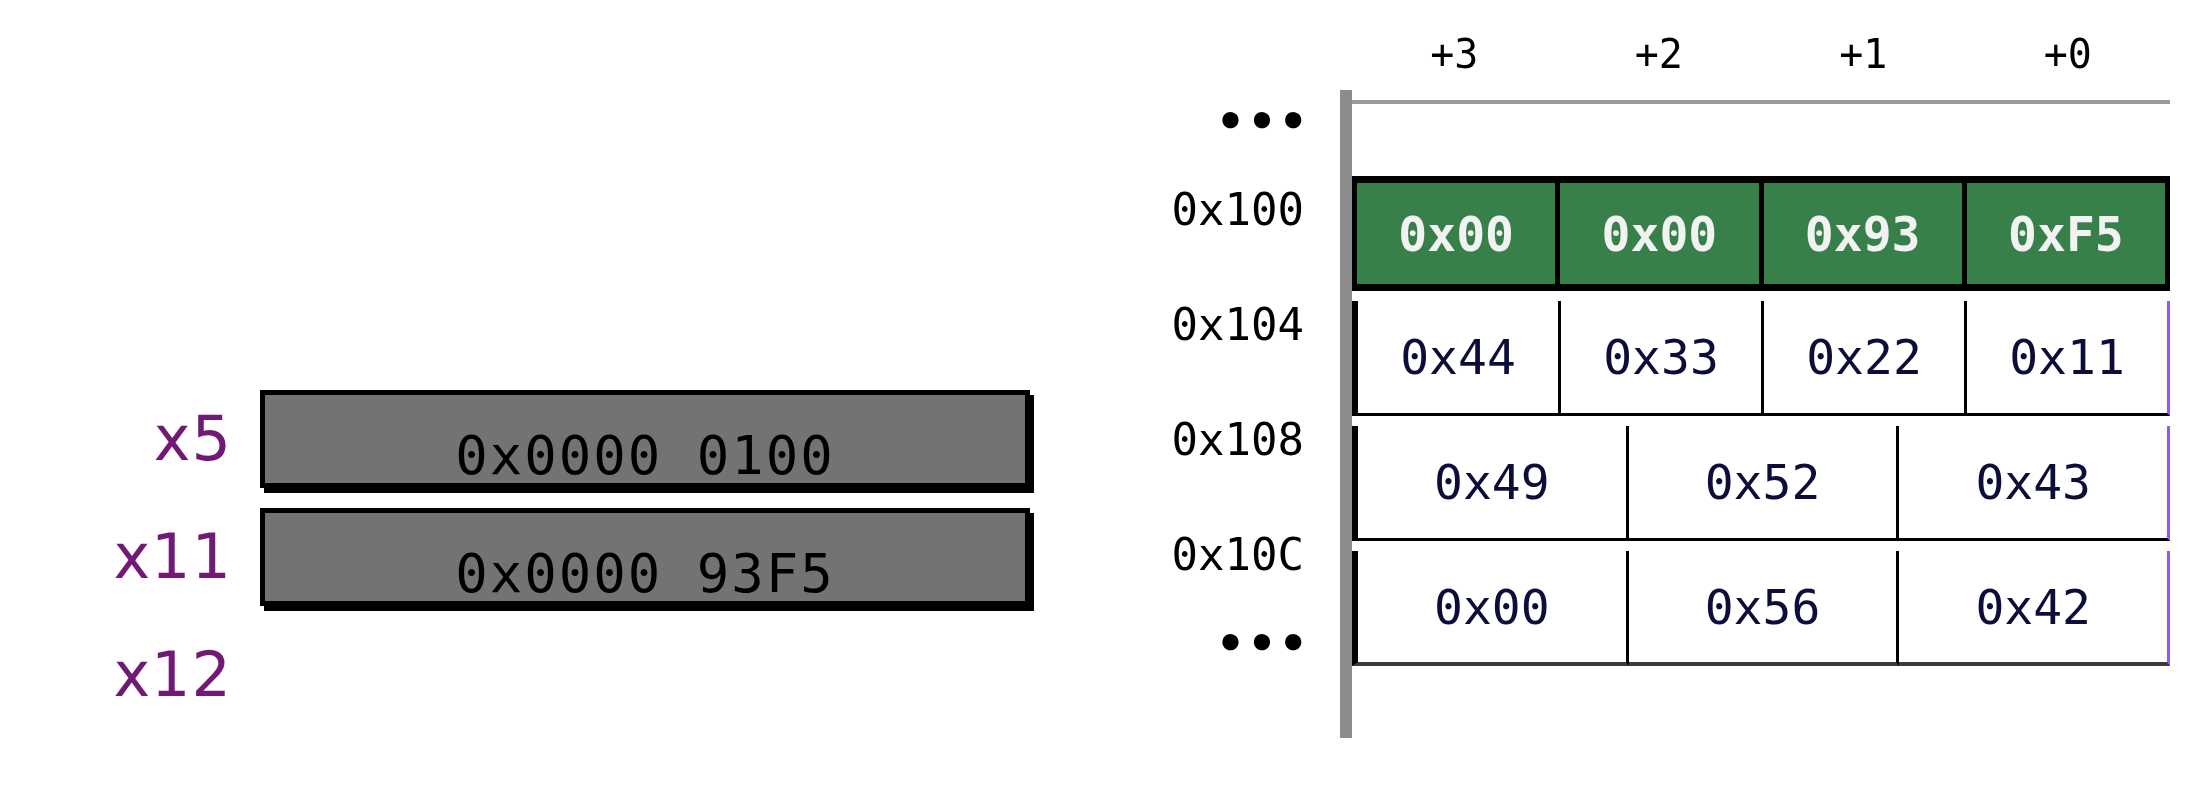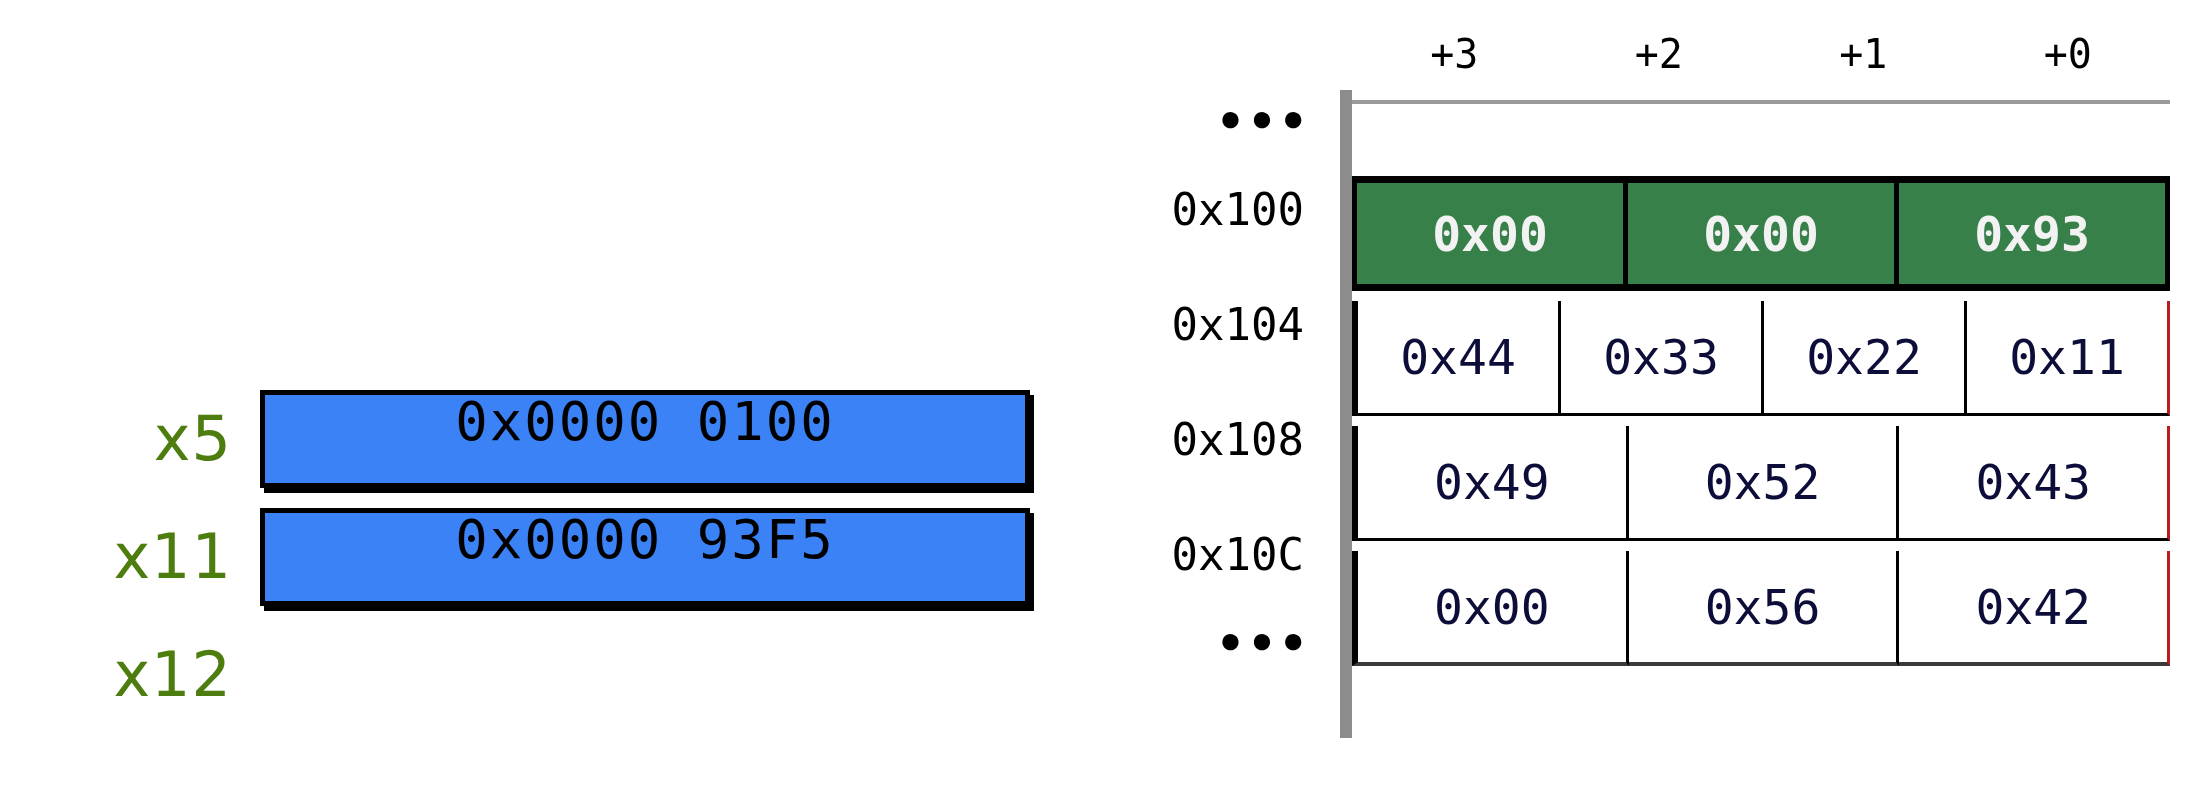--- a/index.html
+++ b/index.html
@@ -28,33 +28,33 @@
     height: 118px;
   }
   .reg-label {
     width: 165px;
     text-align: right;
     padding-right: 28px;
     box-sizing: border-box;
     font-family: "DejaVu Sans", sans-serif;
     font-size: 62px;
     line-height: 1;
-    color: #4d7c0f;
+    color: #701a75;
     letter-spacing: 1px;
   }
   .reg-box {
     position: relative;
     width: 770px;
     height: 98px;
-    background: #3b82f6;
+    background: #737373;
     border: 5px solid #000000;
     box-sizing: border-box;
     box-shadow: 4px 5px 0 0 #000000;
     display: flex;
-    align-items: flex-start;
+    align-items: flex-end;
     justify-content: center;
   }
   .reg-value {
     font-family: "DejaVu Sans Mono", monospace;
     font-size: 54px;
     line-height: 1;
     letter-spacing: 2px;
     color: #000000;
   }
   .reg-value.accent { color: #0d0d3a; }
@@ -148,21 +148,21 @@
     justify-content: center;
     font-family: "DejaVu Sans Mono", monospace;
     font-size: 48px;
     line-height: 1;
     color: #0d0d3a;
     background: #ffffff;
     border-right: 3px solid #000000;
     border-bottom: 3px solid #000000;
     box-sizing: border-box;
   }
-  .mem-cell:last-child { border-right: 3px solid #b91c1c; }
+  .mem-cell:last-child { border-right: 3px solid #8b5cf6; }
 
   .mem-row.highlight .mem-cell {
     background: #378049;
     color: #f2f2f2;
     font-weight: bold;
     border-right: 5px solid #000000;
     border-top: 7px solid #000000;
     border-bottom: 7px solid #000000;
   }
   .mem-row.highlight .mem-cell:first-child {
@@ -227,20 +227,21 @@
     <div class="mem-spine"></div>
 
     <div class="mem-grid">
 
       <div class="mem-row pad"></div>
 
       <div class="mem-row highlight">
         <div class="mem-cell">0x00</div>
         <div class="mem-cell">0x00</div>
         <div class="mem-cell">0x93</div>
+        <div class="mem-cell">0xF5</div>
       </div>
 
       <div class="mem-row normal">
         <div class="mem-cell">0x44</div>
         <div class="mem-cell">0x33</div>
         <div class="mem-cell">0x22</div>
         <div class="mem-cell">0x11</div>
       </div>
 
       <div class="mem-row normal">

